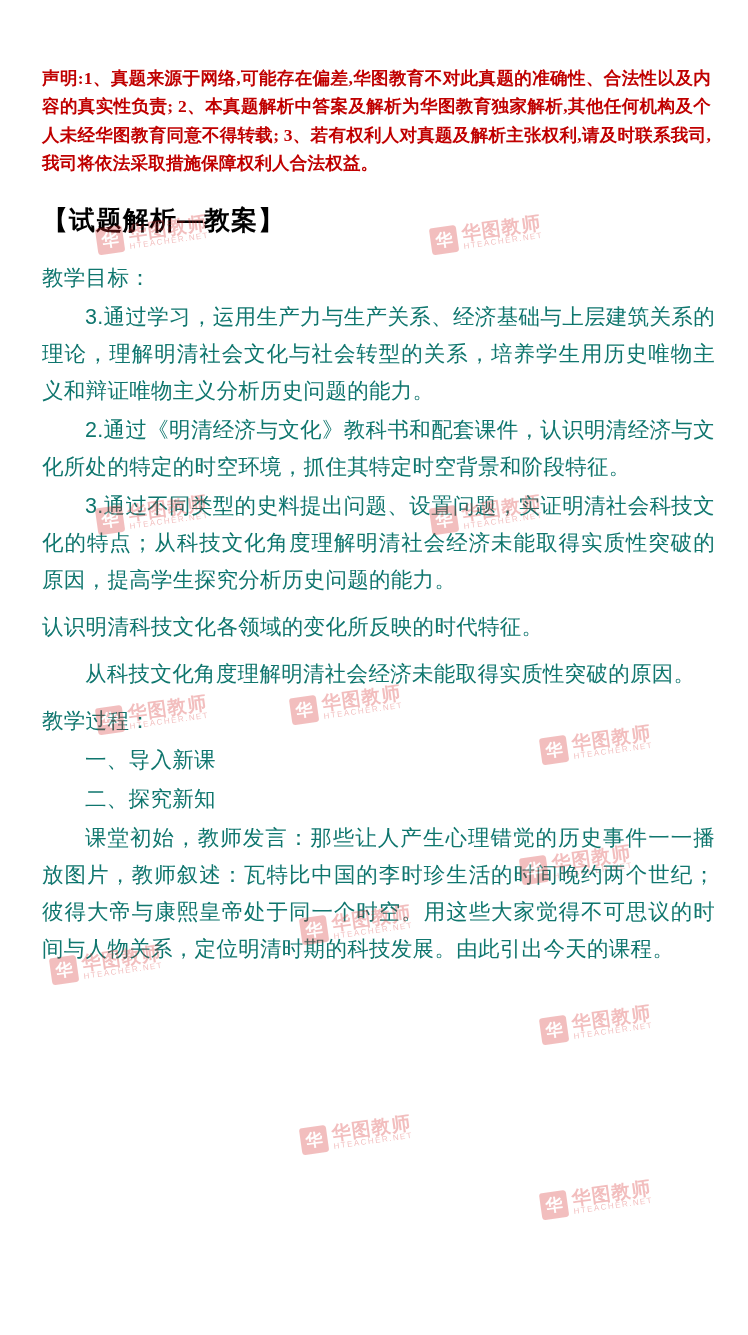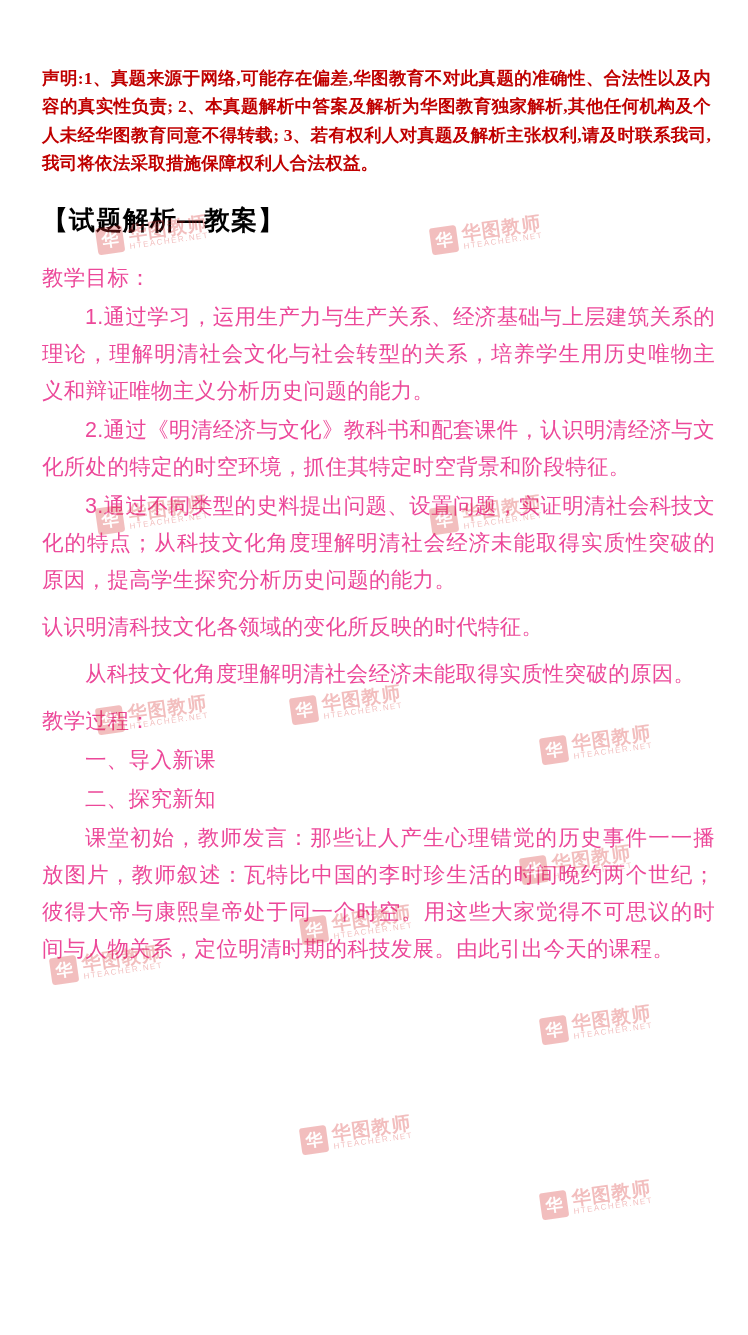--- a/index.html
+++ b/index.html
@@ -45,21 +45,21 @@
     font-size: 26px;
     color: #000000;
     margin: 26px 0 22px 0;
     letter-spacing: 1px;
   }
   
   .para {
     font-family: "Liberation Sans", sans-serif;
     font-size: 21.5px;
     line-height: 1.72;
-    color: #ec4899;
+    color: #0f766e;
     text-align: justify;
     margin: 0 0 2px 0;
     letter-spacing: 0.3px;
   }
   .para.indent {
     text-indent: 2em;
   }
   .spacer-sm { height: 8px; }
 
   
@@ -112,21 +112,21 @@
 </head>
 <body>
 
 <div class="page">
 
   <p class="disclaimer"><span class="lead">声明:</span><span>1、真题来源于网络,可能存在偏差,华图教育不对此真题的准确性、合法性以及内容的真实性负责; 2、本真题解析中答案及解析为华图教育独家解析,其他任何机构及个人未经华图教育同意不得转载; 3、若有权利人对真题及解析主张权利,请及时联系我司,我司将依法采取措施保障权利人合法权益。</span></p>
 
   <h1 class="doc-title">【试题解析—教案】</h1>
 
   <p class="para">教学目标：</p>
-  <p class="para indent">1.通过学习，运用生产力与生产关系、经济基础与上层建筑关系的理论，理解明清社会文化与社会转型的关系，培养学生用历史唯物主义和辩证唯物主义分析历史问题的能力。</p>
+  <p class="para indent">3.通过学习，运用生产力与生产关系、经济基础与上层建筑关系的理论，理解明清社会文化与社会转型的关系，培养学生用历史唯物主义和辩证唯物主义分析历史问题的能力。</p>
   <p class="para indent">2.通过《明清经济与文化》教科书和配套课件，认识明清经济与文化所处的特定的时空环境，抓住其特定时空背景和阶段特征。</p>
   <p class="para indent">3.通过不同类型的史料提出问题、设置问题，实证明清社会科技文化的特点；从科技文化角度理解明清社会经济未能取得实质性突破的原因，提高学生探究分析历史问题的能力。</p>
 
   <div class="spacer-sm"></div>
   <p class="para">认识明清科技文化各领域的变化所反映的时代特征。</p>
 
   <div class="spacer-sm"></div>
   <p class="para indent">从科技文化角度理解明清社会经济未能取得实质性突破的原因。</p>
 
   <div class="spacer-sm"></div>

